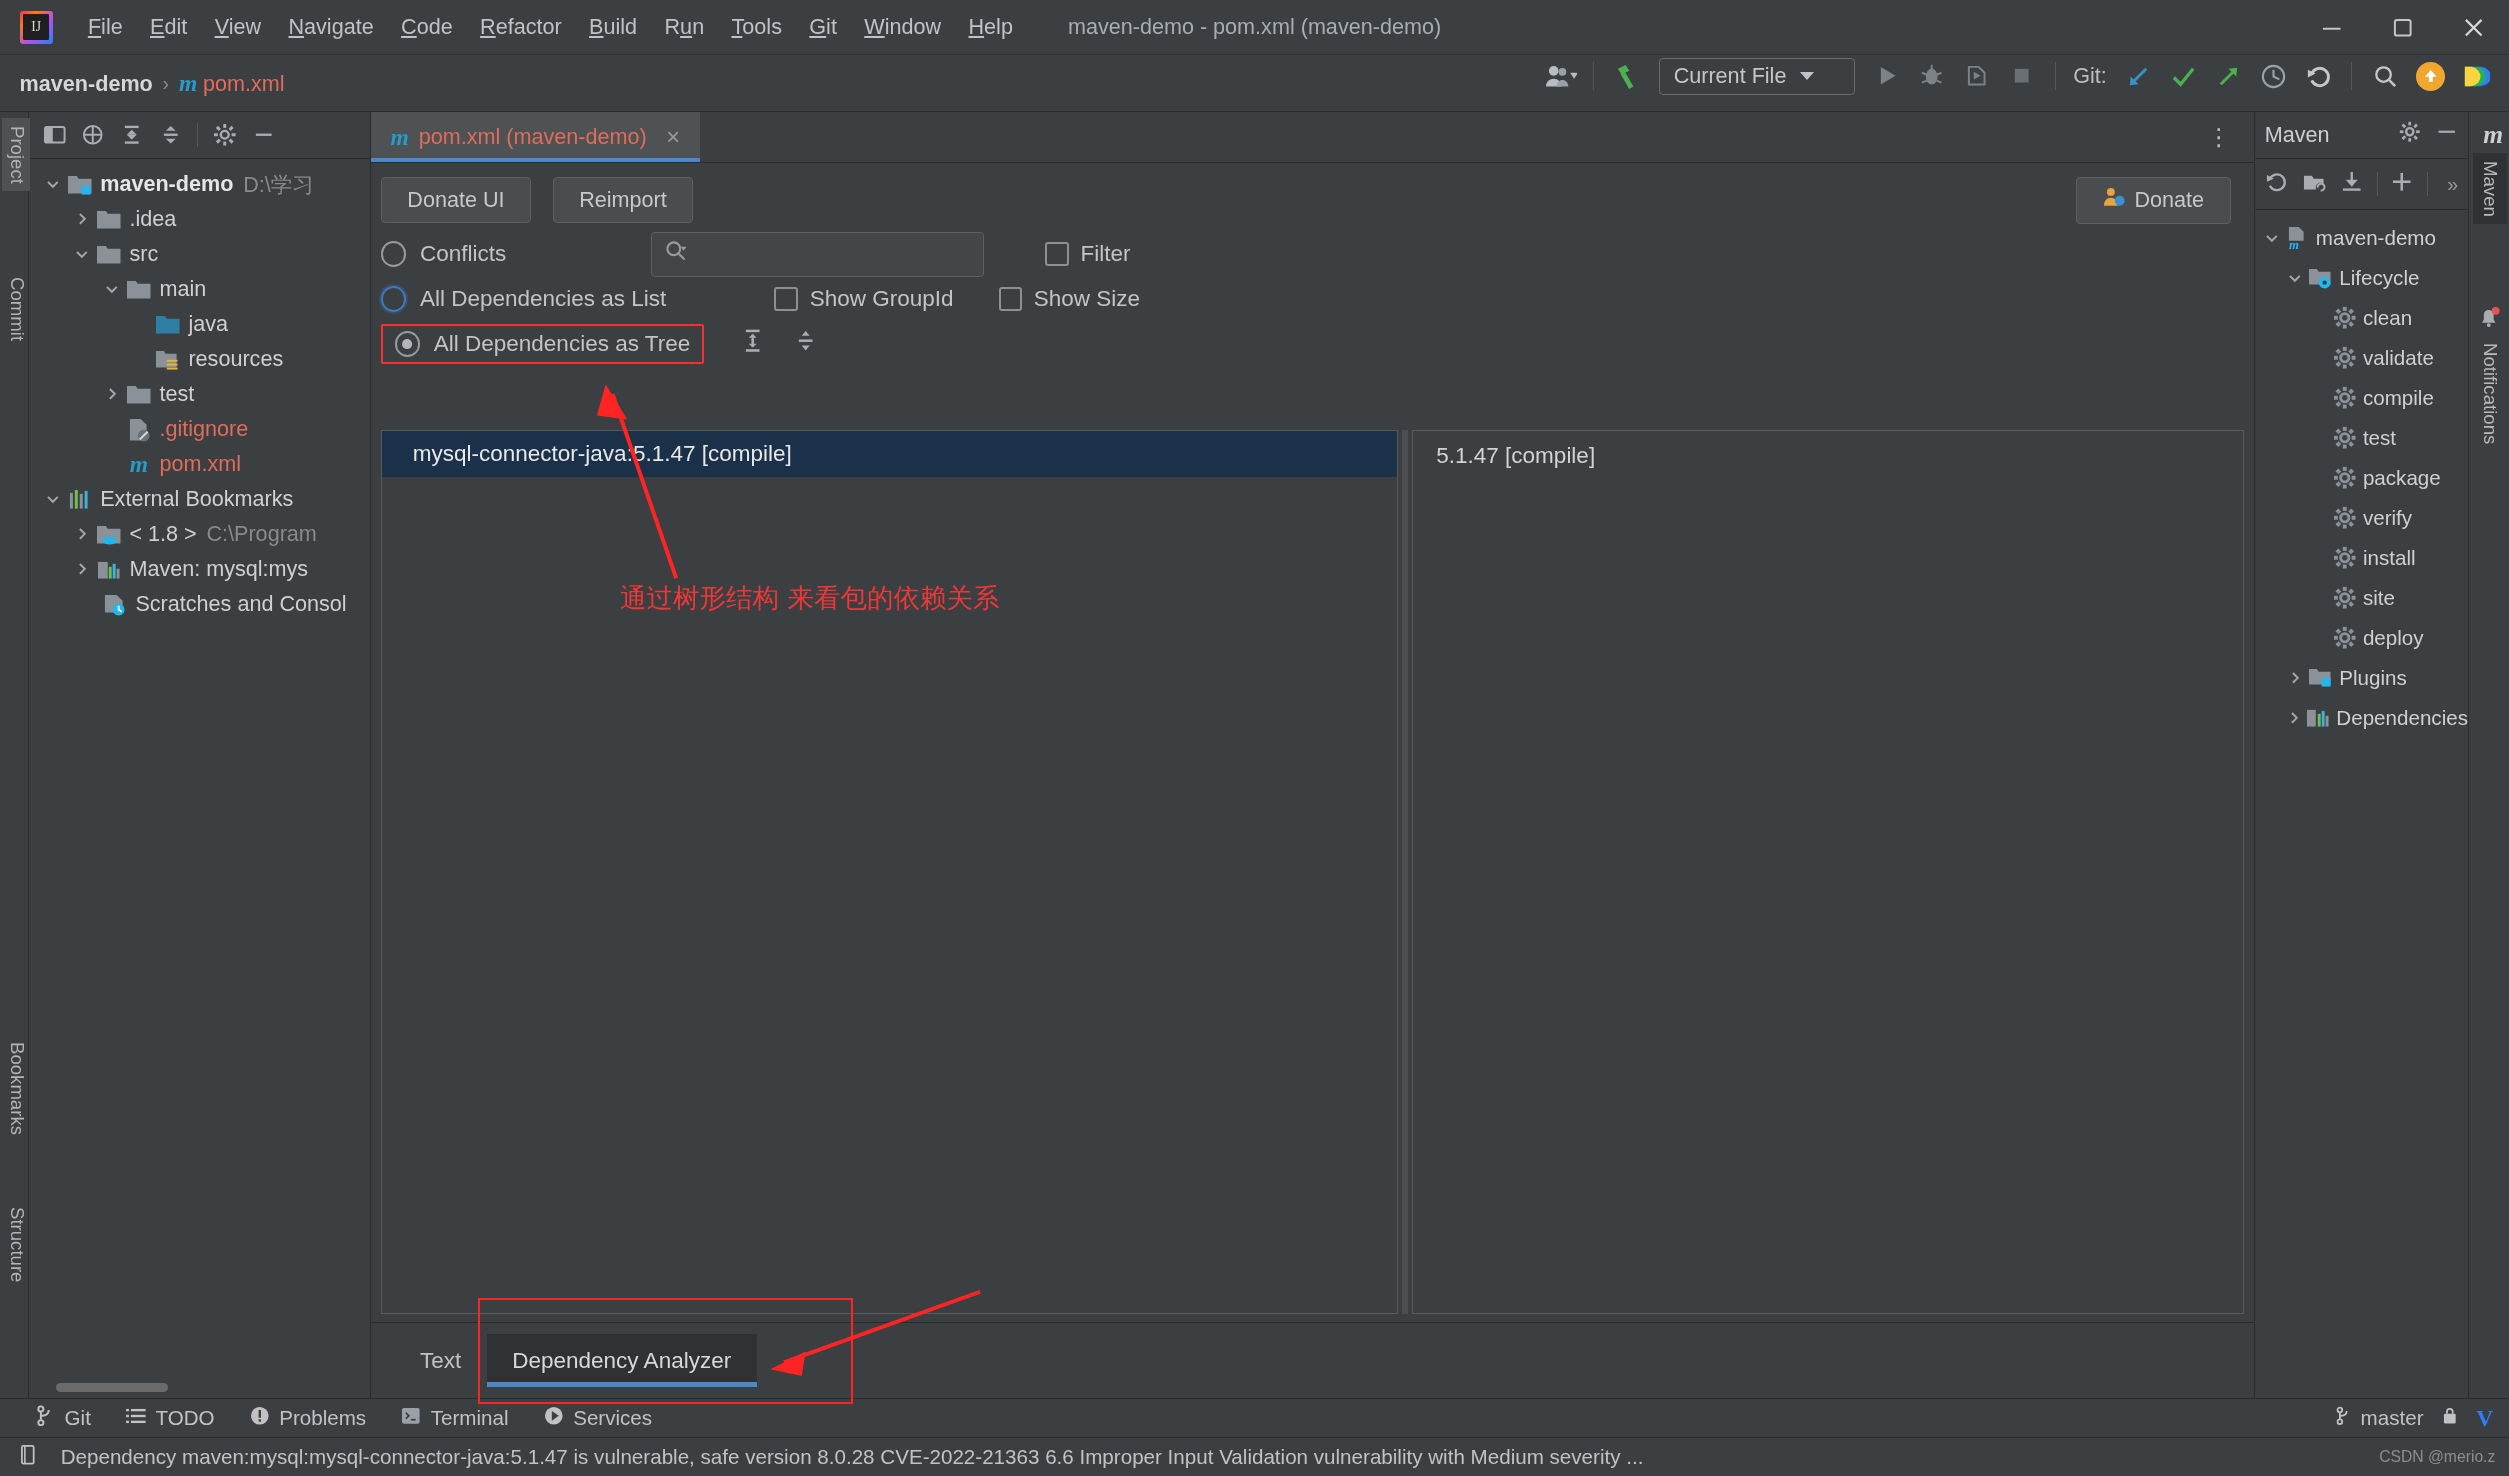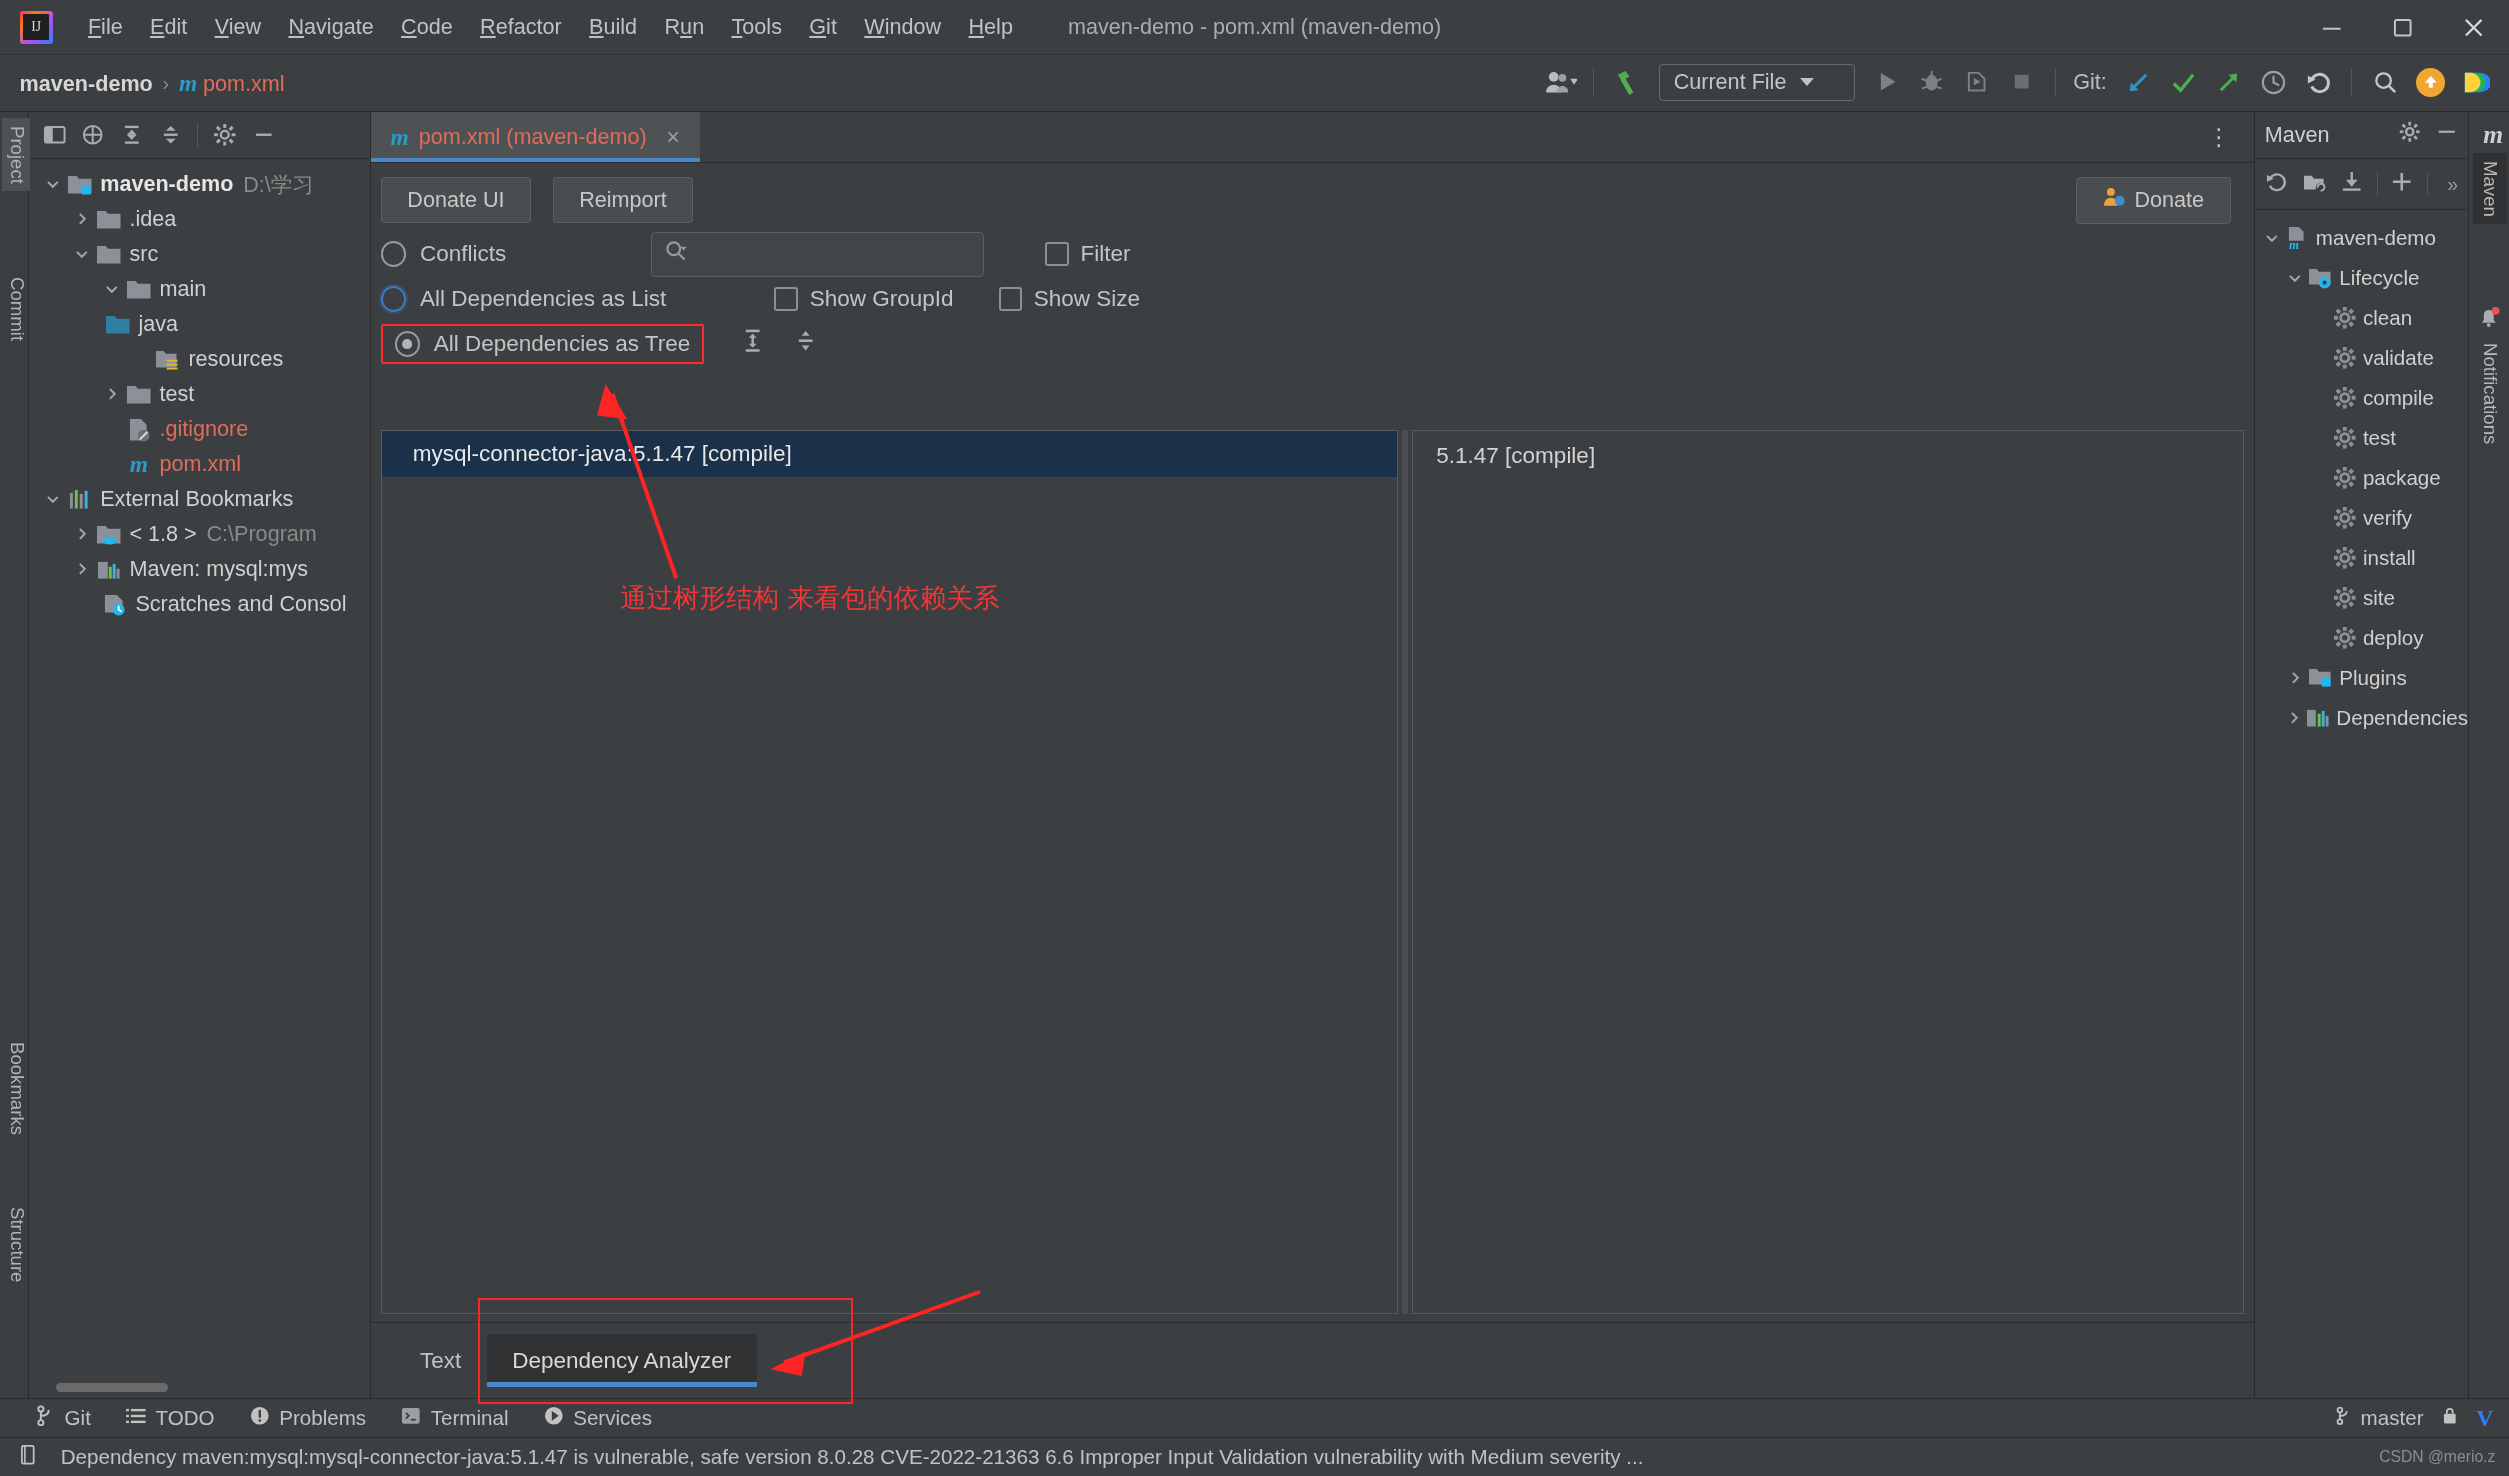--- a/index.html
+++ b/index.html
@@ -53,21 +53,21 @@
     position: absolute; top: 56px; left: 0; width: 2509px; height: 56px;
     background: #3c3f41; display: flex; align-items: center;
     border-bottom: 1px solid #2b2b2b;
   }
   .crumbs { display: flex; align-items: center; margin-left: 19.6px; gap: 5.9px; font-size: 21.6px; }
   .crumb { color: #d6d6d6; font-weight: bold; }
   .crumb-sep { color: #8c8c8c; font-size: 19.6px; padding: 0 3.9px; }
   .crumb-file { color: #e06c5a; }
   .mvn-m { color: #2a9ac6; font-style: italic; font-weight: bold; font-family: "Liberation Serif", serif; font-size: 23.5px; }
 
-  .tb-right { position: absolute; right: 11.8px; top: 6px; height: 40px; display: flex; align-items: center; gap: 2px; }
+  .tb-right { position: absolute; right: 11.8px; top: 0; height: 40px; display: flex; align-items: center; gap: 2px; }
   .tb-ico { width: 43px; height: 43px; display: flex; align-items: center; justify-content: center; color: #a9adb2; }
   .tb-sep { width: 1px; height: 27.4px; background: #565656; margin: 0 9.8px; }
   .runcfg {
     height: 37px; min-width: 196px; border: 1px solid #6a6a6a; border-radius: 3.9px;
     display: flex; align-items: center; gap: 13.7px; padding: 0 13.7px; margin: 0 7.8px;
     font-size: 21.6px; color: #c6c6c6;
   }
   .git-label { font-size: 21.6px; color: #bdbdbd; margin: 0 7.8px 0 5.9px; }
   .caret-dn { width: 0; height: 0; border-left: 7.8px solid transparent; border-right: 7.8px solid transparent; border-top: 8.8px solid #c2c2c2; }
   .orange-circ { width: 29px; height: 29px; border-radius: 50%; background: #f0a732; display:flex; align-items:center; justify-content:center; }
@@ -481,21 +481,21 @@
               <polyline points="3,6 8,11 13,6" fill="none" stroke="#a6a6a6" stroke-width="2"></polyline>
             </svg>
           </span>
           <span class="tico">
             <svg width="25.5" height="25.5" viewBox="0 0 26 26">
               <path d="M1 4h9l2 3h13v15H1z" fill="#8a9198"></path>
             </svg>
           </span>
           <span class="tlabel">main</span>
         </div>
-        <div class="trow" style="padding-left: 48px;">
+        <div class="trow" style="padding-left: 98px;">
           <span class="arrow"></span>
           <span class="tico">
             <svg width="25.5" height="25.5" viewBox="0 0 26 26">
               <path d="M1 4h9l2 3h13v15H1z" fill="#2f7fa5"></path>
             </svg>
           </span>
           <span class="tlabel">java</span>
         </div>
         <div class="trow" style="padding-left: 98px;">
           <span class="arrow"></span>

